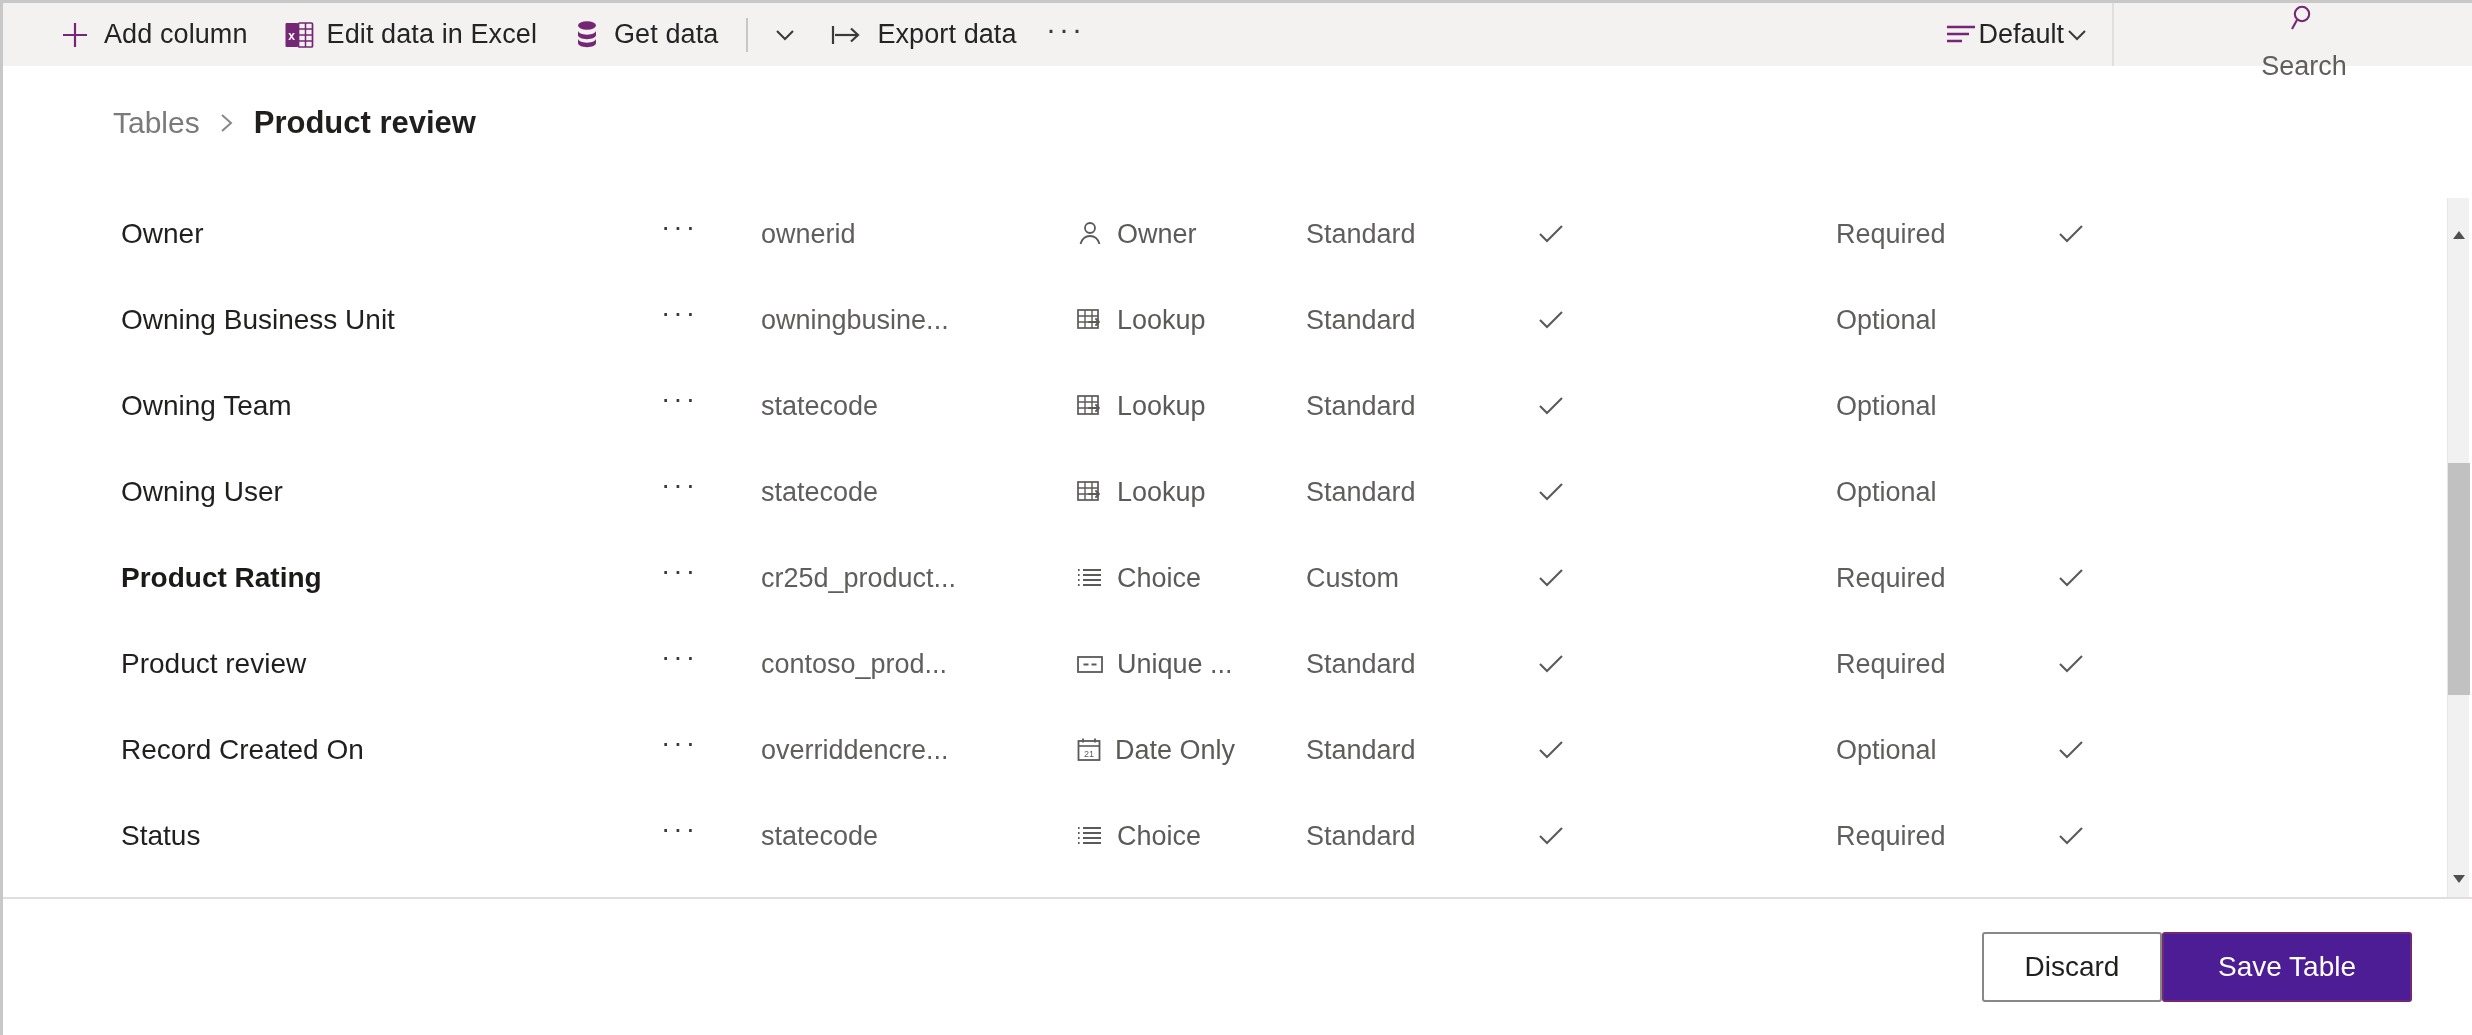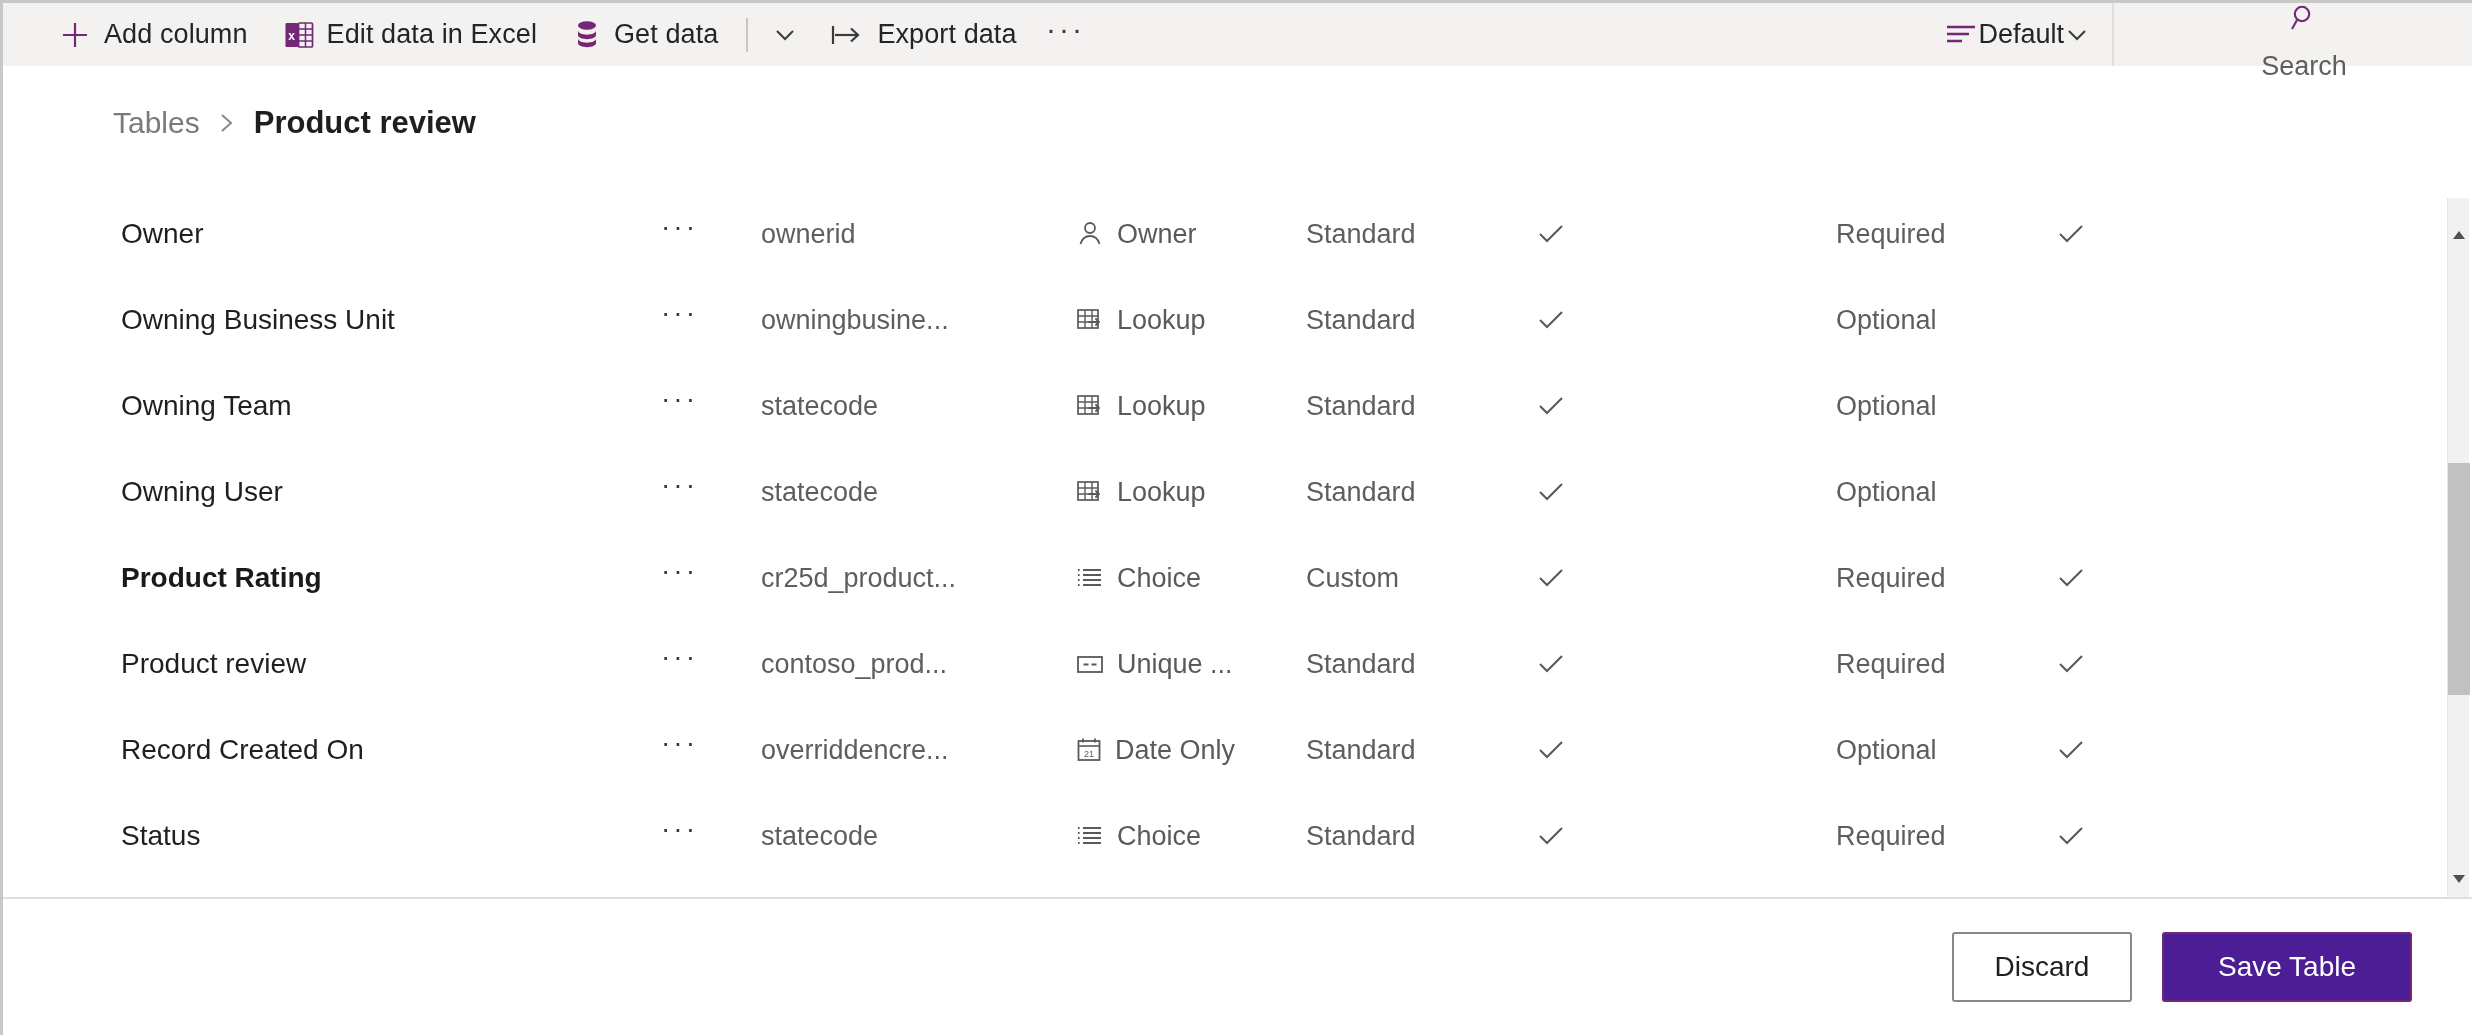--- a/index.html
+++ b/index.html
@@ -161,21 +161,20 @@
   .footer {
     position: absolute;
     left: 0; bottom: 0;
     width: 2469px; height: 138px;
     background: #ffffff;
     border-top: 2px solid #e1dfdd;
     display: flex;
     align-items: center;
     justify-content: flex-end;
     padding-right: 60px;
-    gap: 30px;
   }
   .btn {
     height: 70px;
     min-width: 180px;
     padding: 0 34px;
     font-size: 28px;
     font-family: "Liberation Sans", sans-serif;
     cursor: pointer;
     border-radius: 3px;
     display: flex; align-items: center; justify-content: center;

